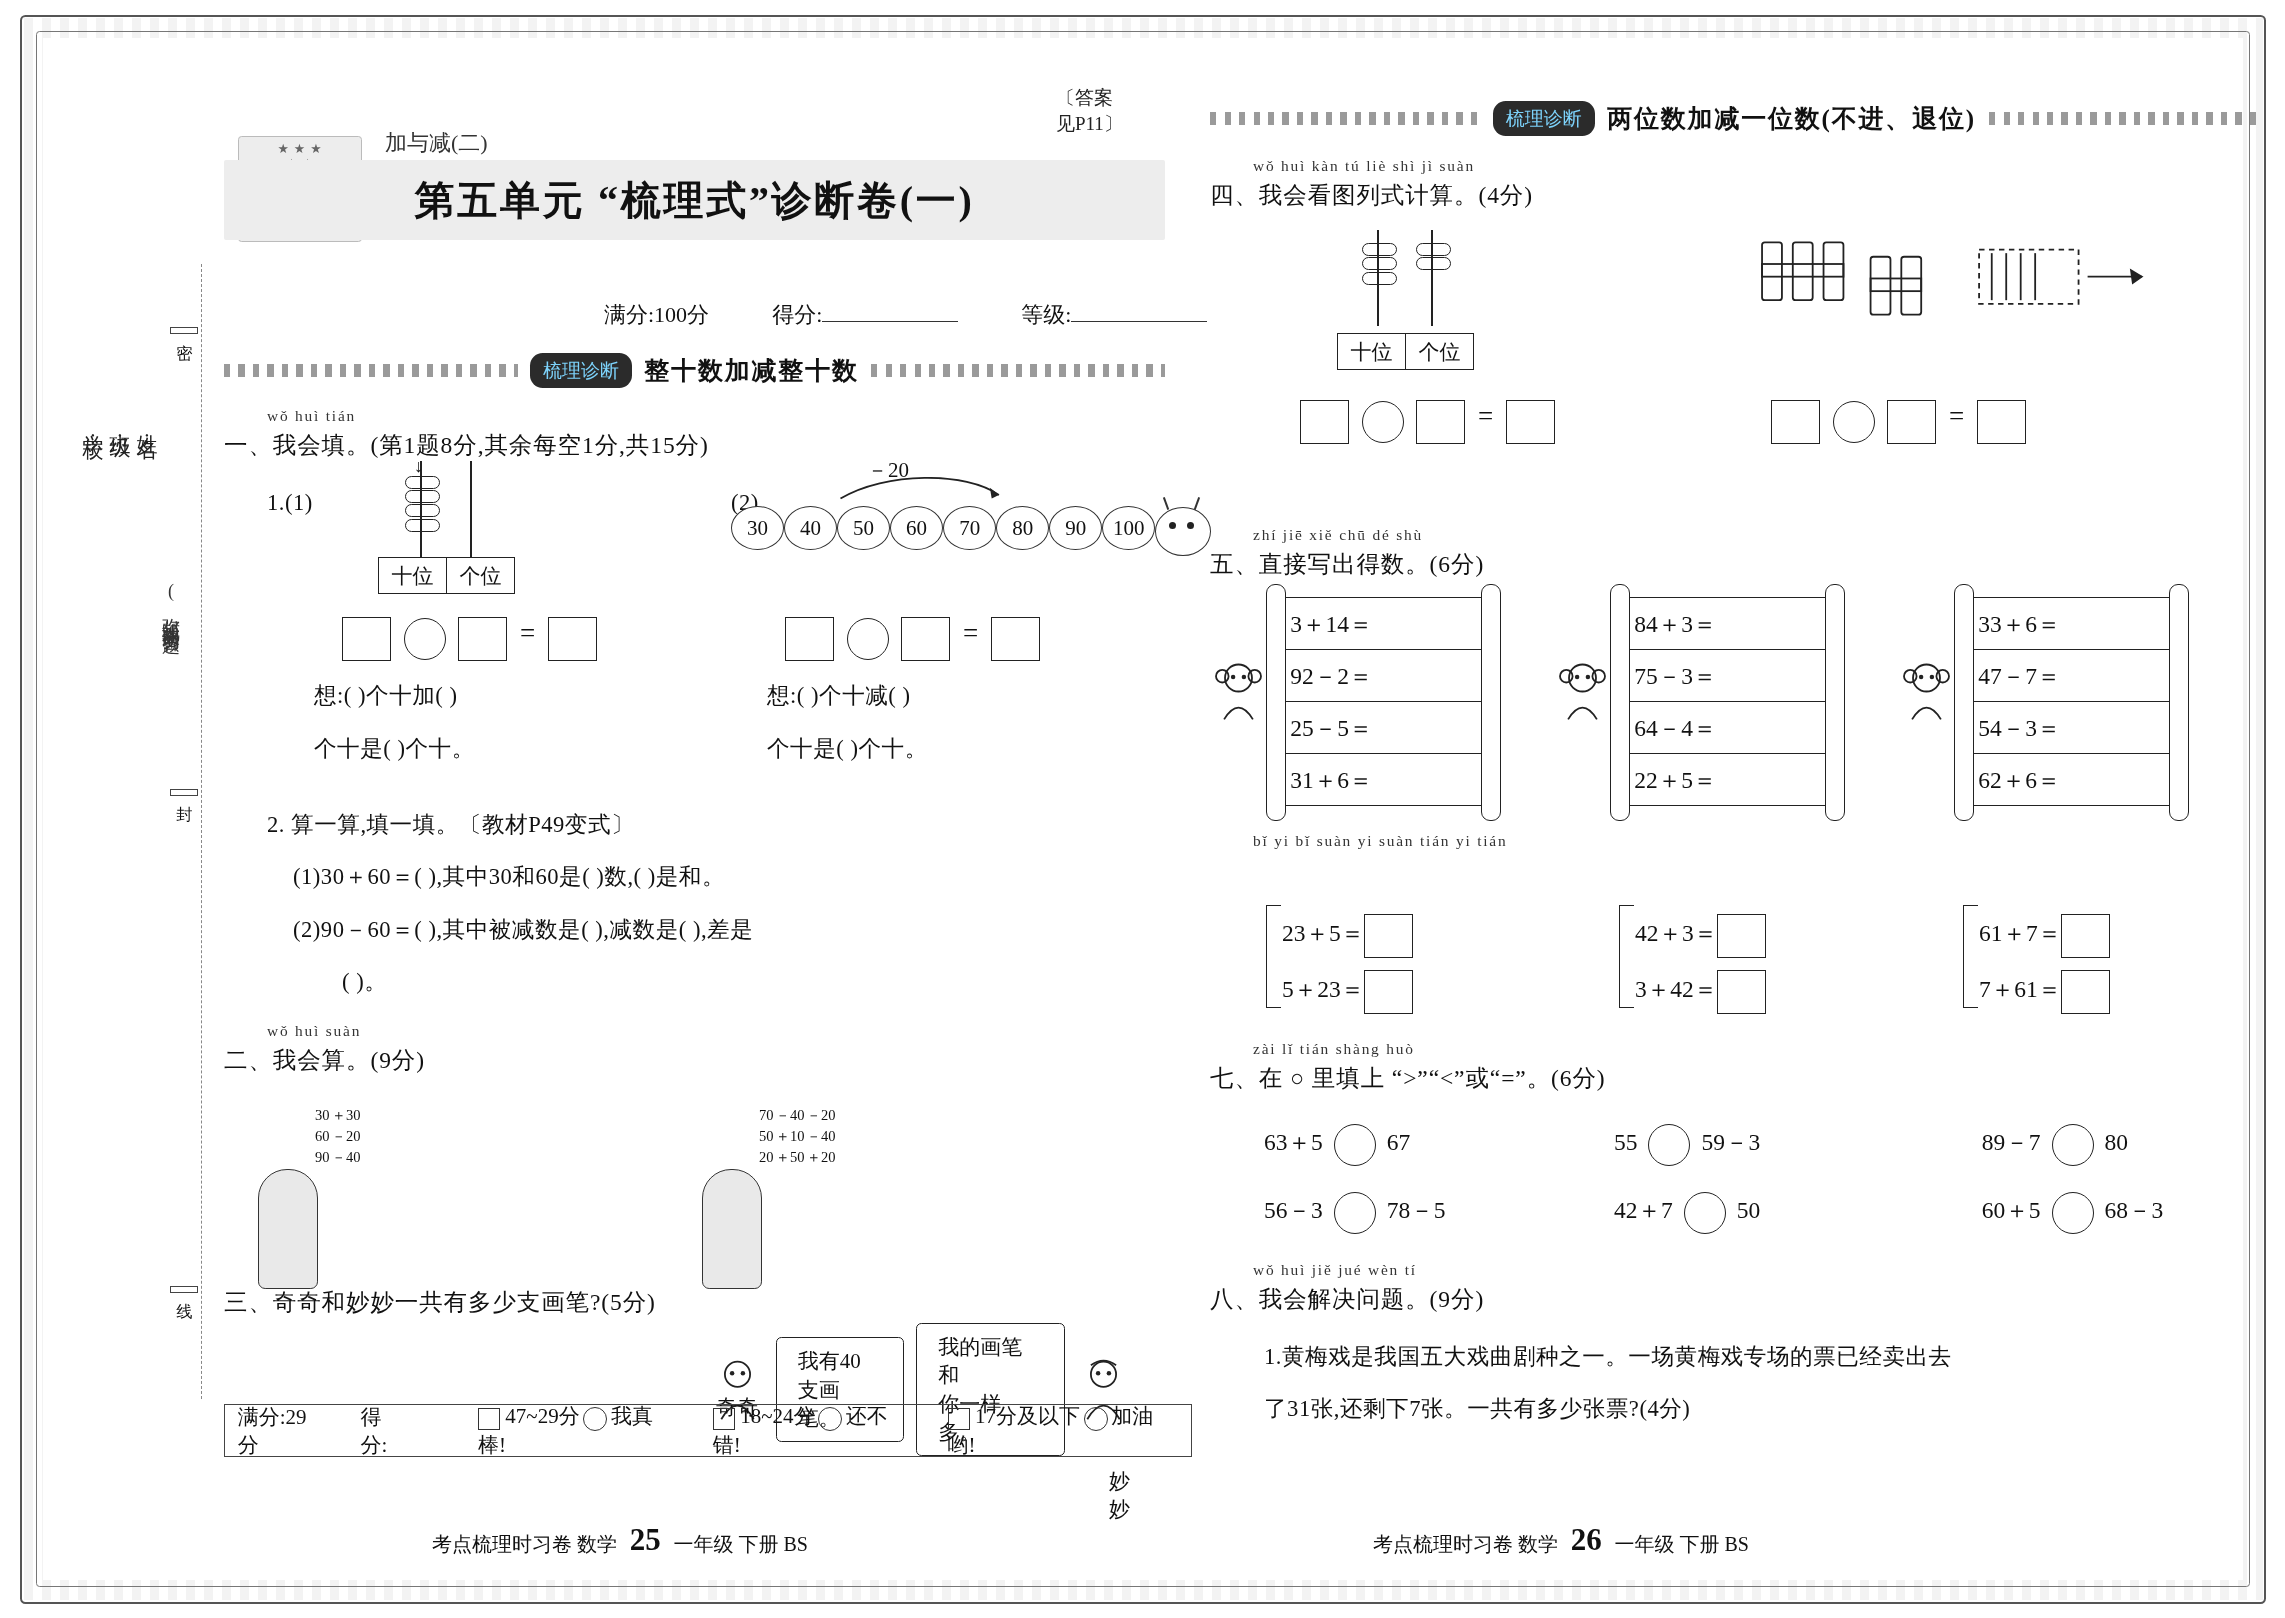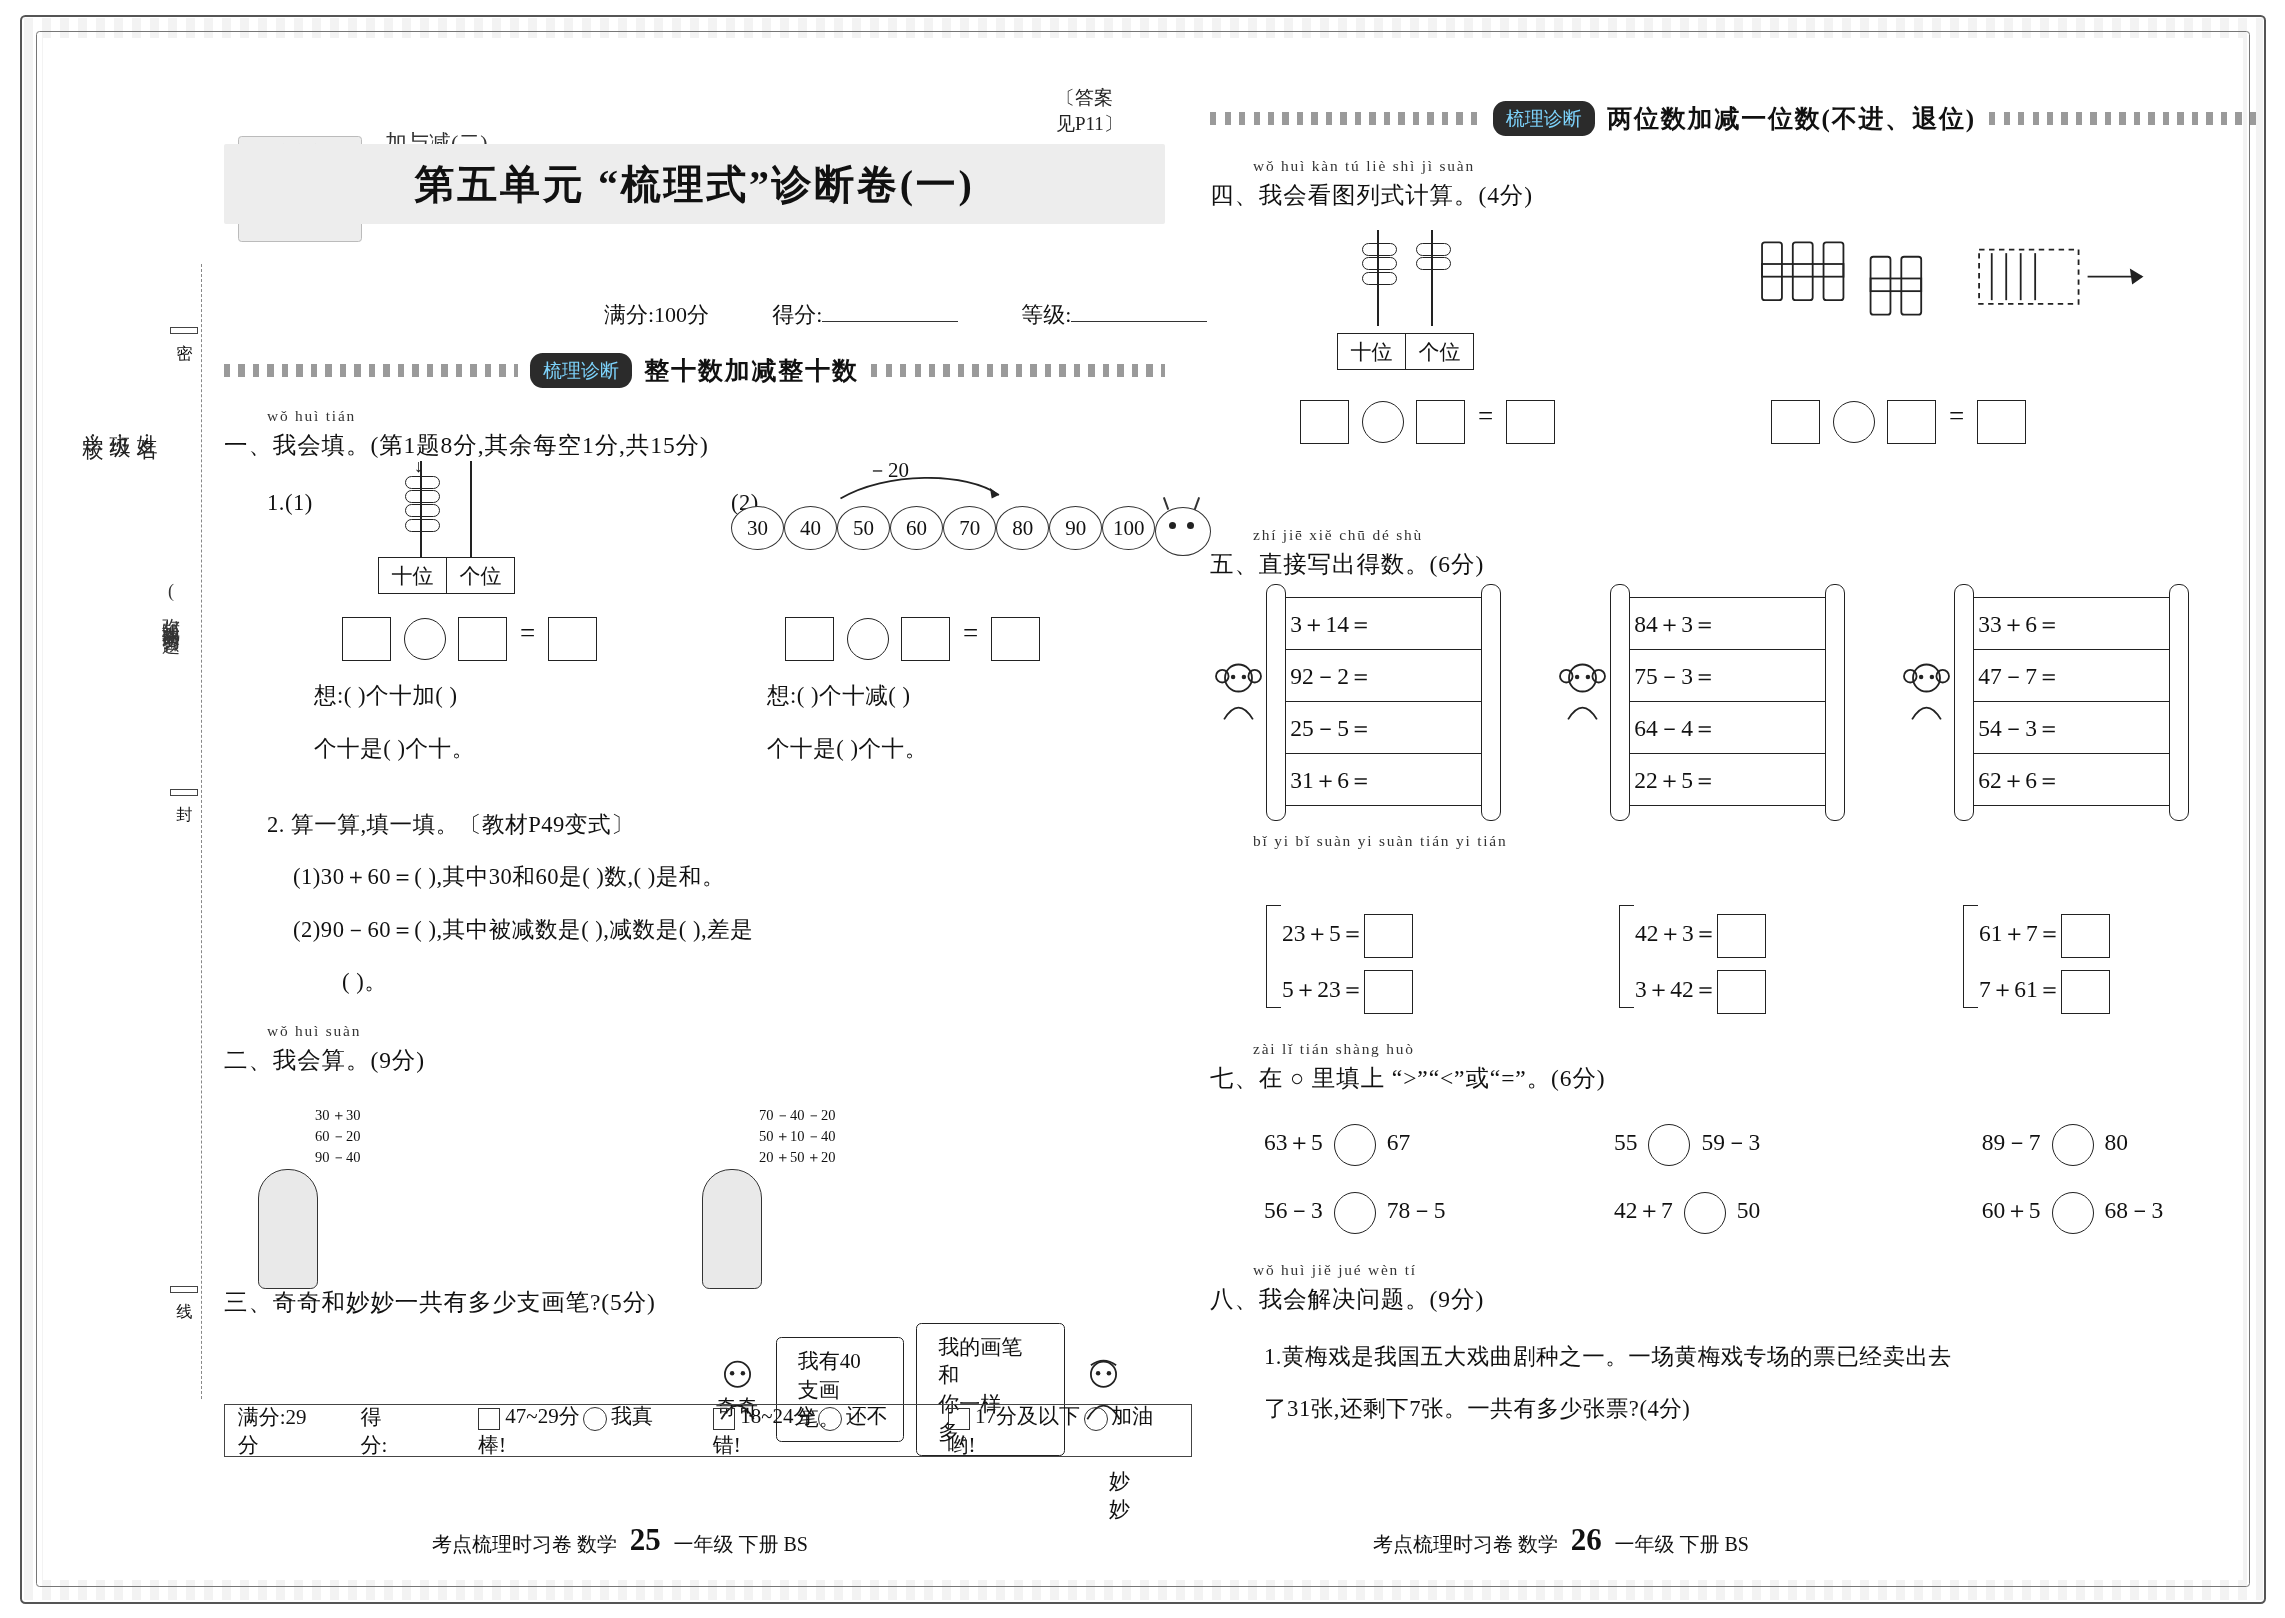--- a/index.html
+++ b/index.html
@@ -73,21 +73,21 @@
     position:absolute;left:195px;top:98px;width:122px;height:104px;
     background:#ededed;border:1.8px solid #bbb;border-radius:3.6px;
     display:flex;align-items:center;justify-content:center;
     text-align:center;font-size:15.4px;line-height:1.15;color:#333;
   }
   .logo .crown{
     position:absolute;top:5.4px;left:50%;transform:translateX(-50%);
     font-size:12.7px;color:#666;letter-spacing:0.9px;
   }
   .title-bar{
-    position:absolute;left:181px;top:106px;width:941px;height:80px;
+    position:absolute;left:181px;top:122px;width:941px;height:80px;
     background:#ededed;border-radius:2px;
     display:flex;align-items:center;justify-content:center;
     font-size:40px;font-weight:bold;letter-spacing:2.7px;
   }
   .score-line{
     position:absolute;left:561px;top:262px;width:669px;
     font-size:22px;display:flex;gap:63px;
   }
   .score-line .u{display:inline-block;border-bottom:1.4px solid #333;width:136px;}
 

